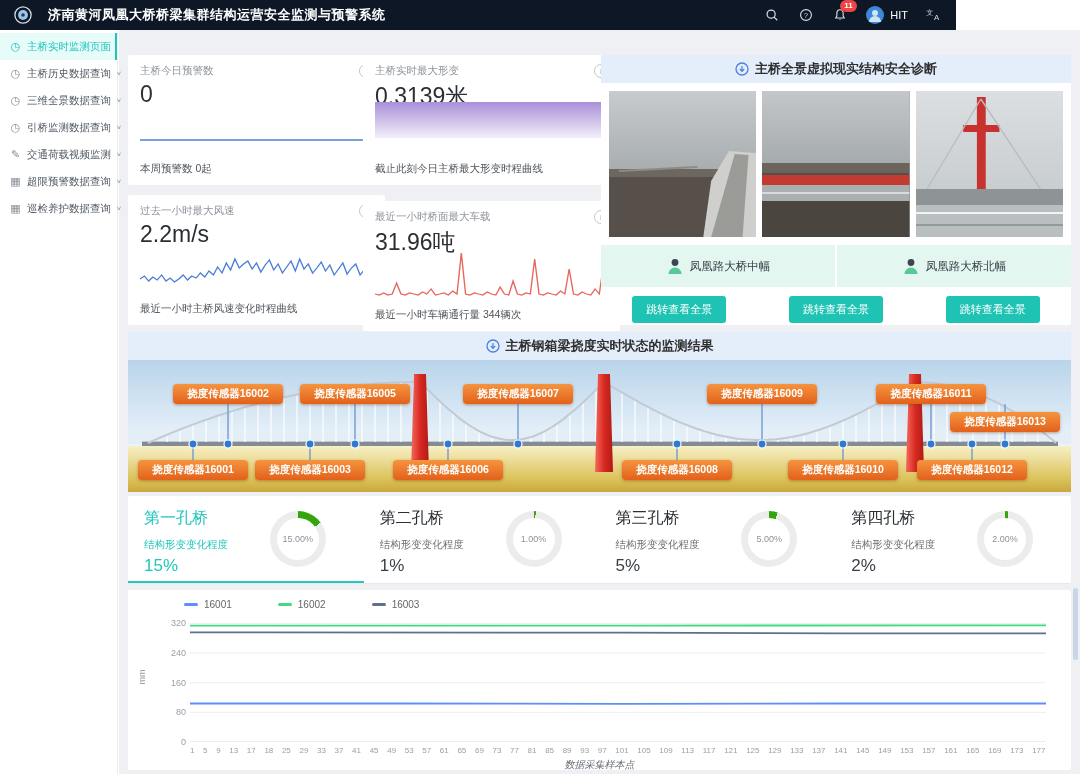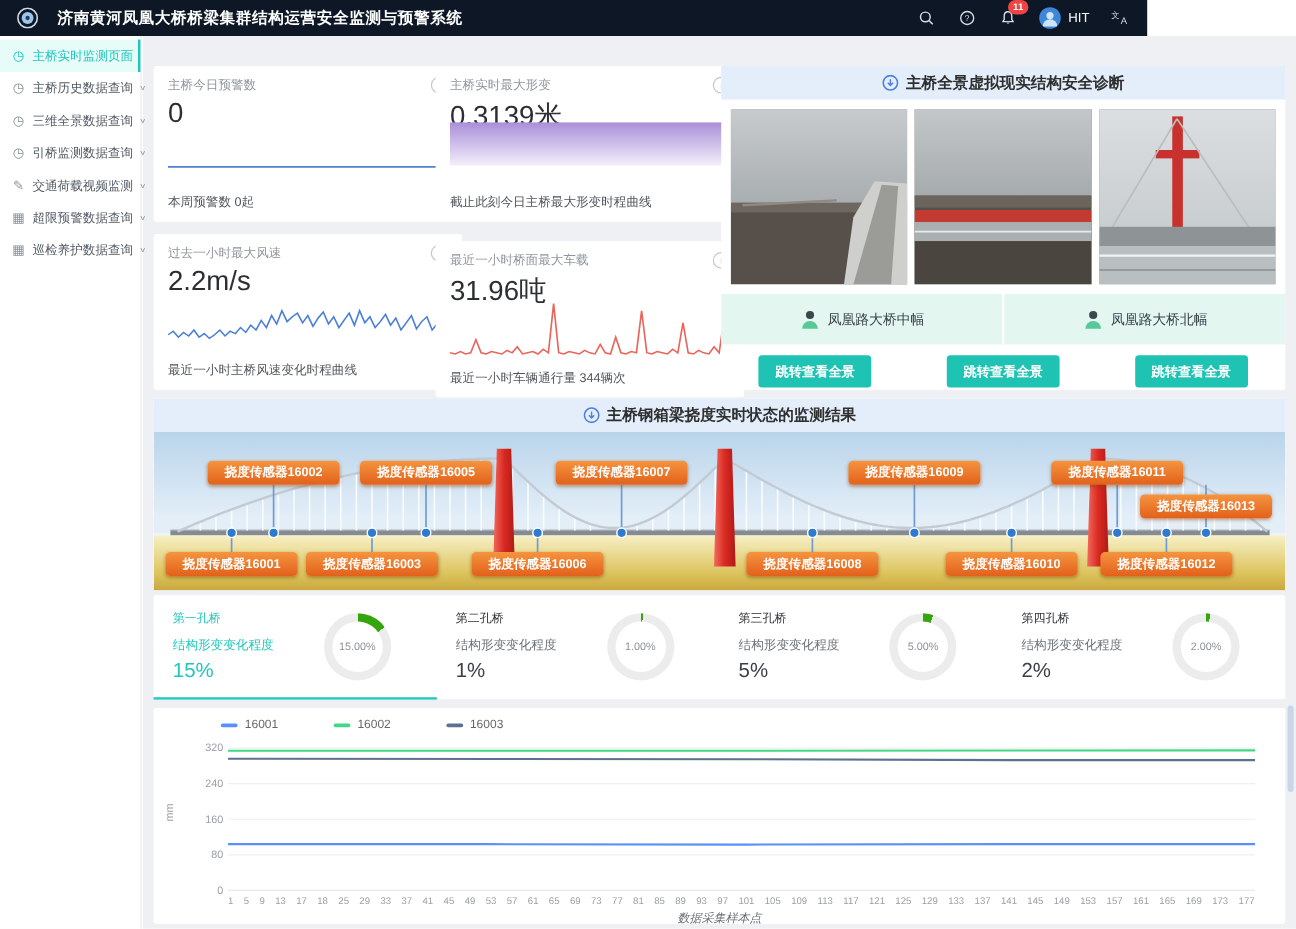--- a/index.html
+++ b/index.html
@@ -44,21 +44,21 @@
   .sec-head{height:28px;background:#e4eefb;display:flex;align-items:center;justify-content:center;
             gap:6px;font-size:13px;font-weight:bold;color:#2f2f2f;}
   .photos{display:flex;gap:6px;padding:8px 8px 0 8px;}
   .photo{flex:1;height:146px;position:relative;overflow:hidden;cursor:pointer;background:#aeb3b5;}
   .caps{display:flex;margin-top:8px;}
   .cap{flex:1;background:#e3f7f0;height:42px;display:flex;align-items:center;justify-content:center;
        gap:6px;font-size:11.5px;color:#38404a;border-right:2px solid #fff;}
   .cap:last-child{border-right:none;}
   .btnrow{display:flex;}
   .btncell{flex:1;display:flex;align-items:center;justify-content:center;height:44px;}
-  .tbtn{background:#1fc3b3;color:#fff;font-size:11px;padding:6px 14px;border-radius:3px;border:none;cursor:pointer;font-weight:bold;}
+  .tbtn{background:#1fc3b3;color:#fff;font-size:11px;padding:6px 14px;border-radius:3px;border:none;cursor:pointer;}
   
   .deflect{position:absolute;left:9px;top:302px;width:943px;height:158px;background:#fff;border-radius:2px;}
   .bridge{position:relative;width:943px;height:132px;overflow:hidden;}
   .bridge svg.bg{position:absolute;left:0;top:0;}
   .pill{position:absolute;width:110px;height:20px;background:linear-gradient(#f5943f,#e2611b);
         border-radius:4px;color:#fff;font-size:10.5px;font-weight:bold;display:flex;align-items:center;
         justify-content:center;box-shadow:0 1px 3px rgba(140,60,0,.45);white-space:nowrap;cursor:pointer;z-index:5;}
   .pills-top .pill:nth-of-type(1){left:45px;top:24px}
   .pills-top .pill:nth-of-type(2){left:172px;top:24px}
   .pills-top .pill:nth-of-type(3){left:335px;top:24px}
@@ -69,21 +69,21 @@
   .pills-bottom .pill:nth-of-type(2){left:127px;top:100px}
   .pills-bottom .pill:nth-of-type(3){left:265px;top:100px}
   .pills-bottom .pill:nth-of-type(4){left:494px;top:100px}
   .pills-bottom .pill:nth-of-type(5){left:660px;top:100px}
   .pills-bottom .pill:nth-of-type(6){left:789px;top:100px}
   
   .spans-row{position:absolute;left:9px;top:466px;width:943px;height:88px;background:#fff;
              border-radius:2px;display:flex;border-bottom:1px solid #e8e8e8;box-sizing:border-box;}
   .span-cell{flex:1;position:relative;padding:12px 38px 0 16px;box-sizing:border-box;display:flex;
              justify-content:space-between;border-bottom:2px solid transparent;cursor:pointer;}
-  .span-cell .name{font-size:10px;color:#2b2f33;}
+  .span-cell .name{font-size:16px;color:#2b2f33;}
   .span-cell .lbl{font-size:10.5px;color:#6a7076;margin-top:9px;}
   .span-cell .pct{font-size:17px;color:#3b4046;margin-top:4px;}
   .span-cell.active{border-bottom-color:#23c8c0;}
   .span-cell.active .name,.span-cell.active .lbl,.span-cell.active .pct{color:#1fc6bc;}
   .donut{width:56px;height:56px;border-radius:50%;position:relative;margin-top:3px;flex:0 0 auto;background:#ececec;}
   .donut-inner{position:absolute;inset:7px;background:#fff;border-radius:50%;display:flex;
                align-items:center;justify-content:center;font-size:9px;color:#8d9399;}
   
   .chartp{position:absolute;left:9px;top:560px;width:943px;height:180px;background:#fff;border-radius:2px;}
   .legend{position:absolute;left:56px;top:9px;display:flex;gap:46px;}

